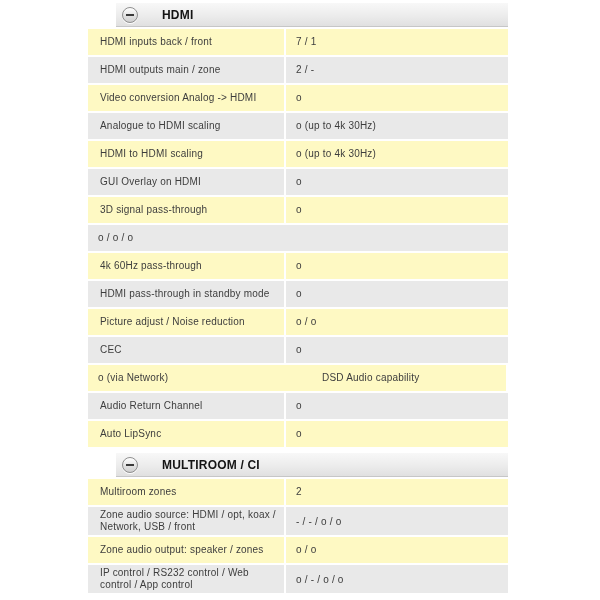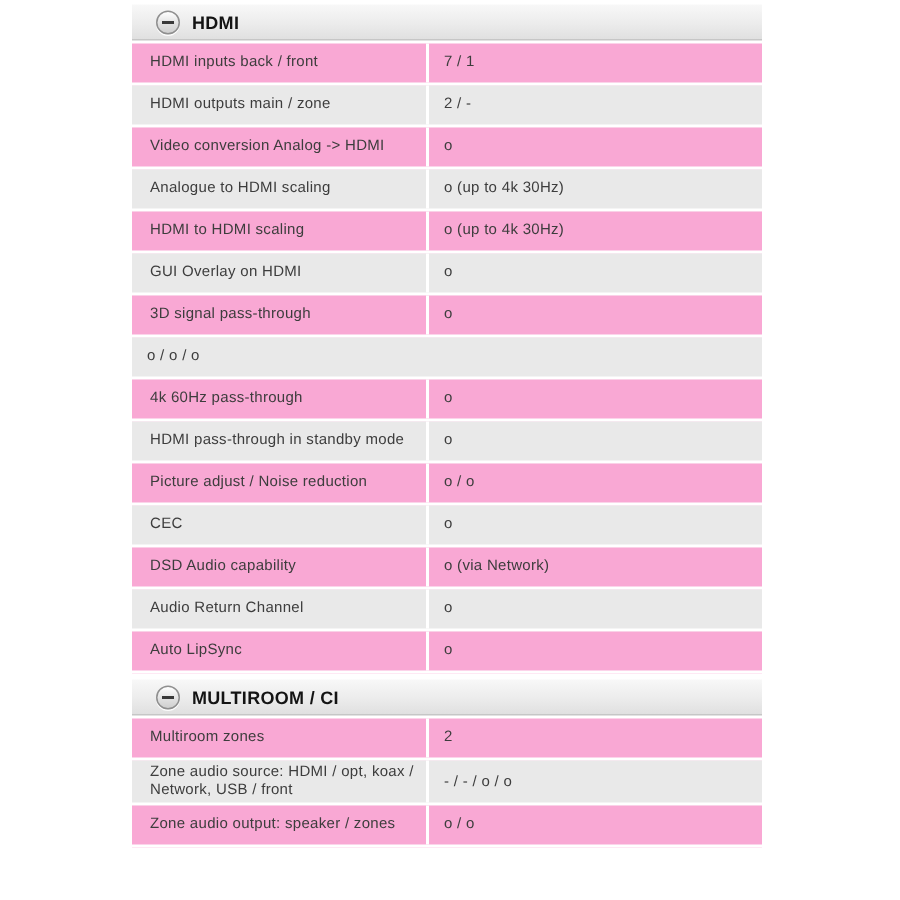--- a/index.html
+++ b/index.html
@@ -7,36 +7,36 @@
     --text:#3d3d3d;
     --hdr-top:#f8f8f8;
     --hdr-bot:#e0e0e0;
     --hdr-border:#c6c6c6;
   }
   *{margin:0;padding:0;box-sizing:border-box;}
   html,body{width:600px;height:600px;background:#ffffff;overflow:hidden;
     font-family:"Liberation Sans", sans-serif;}
   .spec{position:absolute;left:88px;top:3px;width:420px;}
   .section-header{
-    height:24px;display:flex;align-items:center;gap:8px;padding:0 16px;
+    height:24px;display:flex;align-items:center;gap:24px;padding:0 6px;
     background:linear-gradient(180deg,var(--hdr-top) 0%,#ececec 55%,var(--hdr-bot) 100%);
     border-bottom:1px solid var(--hdr-border);
-    margin-bottom:2px;cursor:pointer;
+    margin-bottom:2px;cursor:pointer;margin-left:28px;
   }
   .section + .section .section-header{margin-top:4px;text-align:center;}
   .collapse-btn{
     width:16px;height:16px;border-radius:50%;flex:0 0 16px;
     border:1px solid #8f8f8f;
     background:linear-gradient(180deg,#ffffff 0%,#e2e2e2 55%,#cfcfcf 100%);
     display:flex;align-items:center;justify-content:center;
     box-shadow:0 1px 0 rgba(255,255,255,.9);
   }
   .minus-glyph{width:8px;height:2px;background:#3a3a3a;}
   .section-title{font-size:12px;font-weight:bold;color:#141414;letter-spacing:.2px;}
-  .row{display:flex;align-items:stretch;border-bottom:2px solid #ffffff;background:#f9a8d4;}
+  .row{display:flex;align-items:stretch;border-bottom:2px solid #ffffff;background:#fef9c3;}
   .row.alt{background:var(--row-alt);align-items:flex-end;}
   .cell{display:flex;align-items:center;min-height:26px;
     font-size:10px;line-height:12px;color:var(--text);letter-spacing:.2px;}
   .cell.label{width:198px;border-right:2px solid #ffffff;padding:2px 8px 2px 12px;}
   .cell.value{flex:1;padding:2px 10px;}
 </style>
 </head>
 <body>
 
 <main class="spec">
@@ -88,22 +88,22 @@
       </div>
       <div class="row">
         <div class="cell label">Picture adjust / Noise reduction</div>
         <div class="cell value">o / o</div>
       </div>
       <div class="row alt">
         <div class="cell label">CEC</div>
         <div class="cell value">o</div>
       </div>
       <div class="row">
+        <div class="cell value">o (via Network)</div>
         <div class="cell label">DSD Audio capability</div>
-        <div class="cell value">o (via Network)</div>
       </div>
       <div class="row alt">
         <div class="cell label">Audio Return Channel</div>
         <div class="cell value">o</div>
       </div>
       <div class="row">
         <div class="cell label">Auto LipSync</div>
         <div class="cell value">o</div>
       </div>
     </section>
@@ -119,14 +119,18 @@
         <div class="cell value">2</div>
       </div>
       <div class="row alt">
         <div class="cell label">Zone audio source: HDMI / opt, koax / Network, USB / front</div>
         <div class="cell value">- / - / o / o</div>
       </div>
       <div class="row">
         <div class="cell label">Zone audio output: speaker / zones</div>
         <div class="cell value">o / o</div>
       </div>
+      <div class="row alt">
+        <div class="cell label">IP control / RS232 control / Web control / App control</div>
+        <div class="cell value">o / - / o / o</div>
+      </div>
     </section>
   </main>
 
 </body></html>

